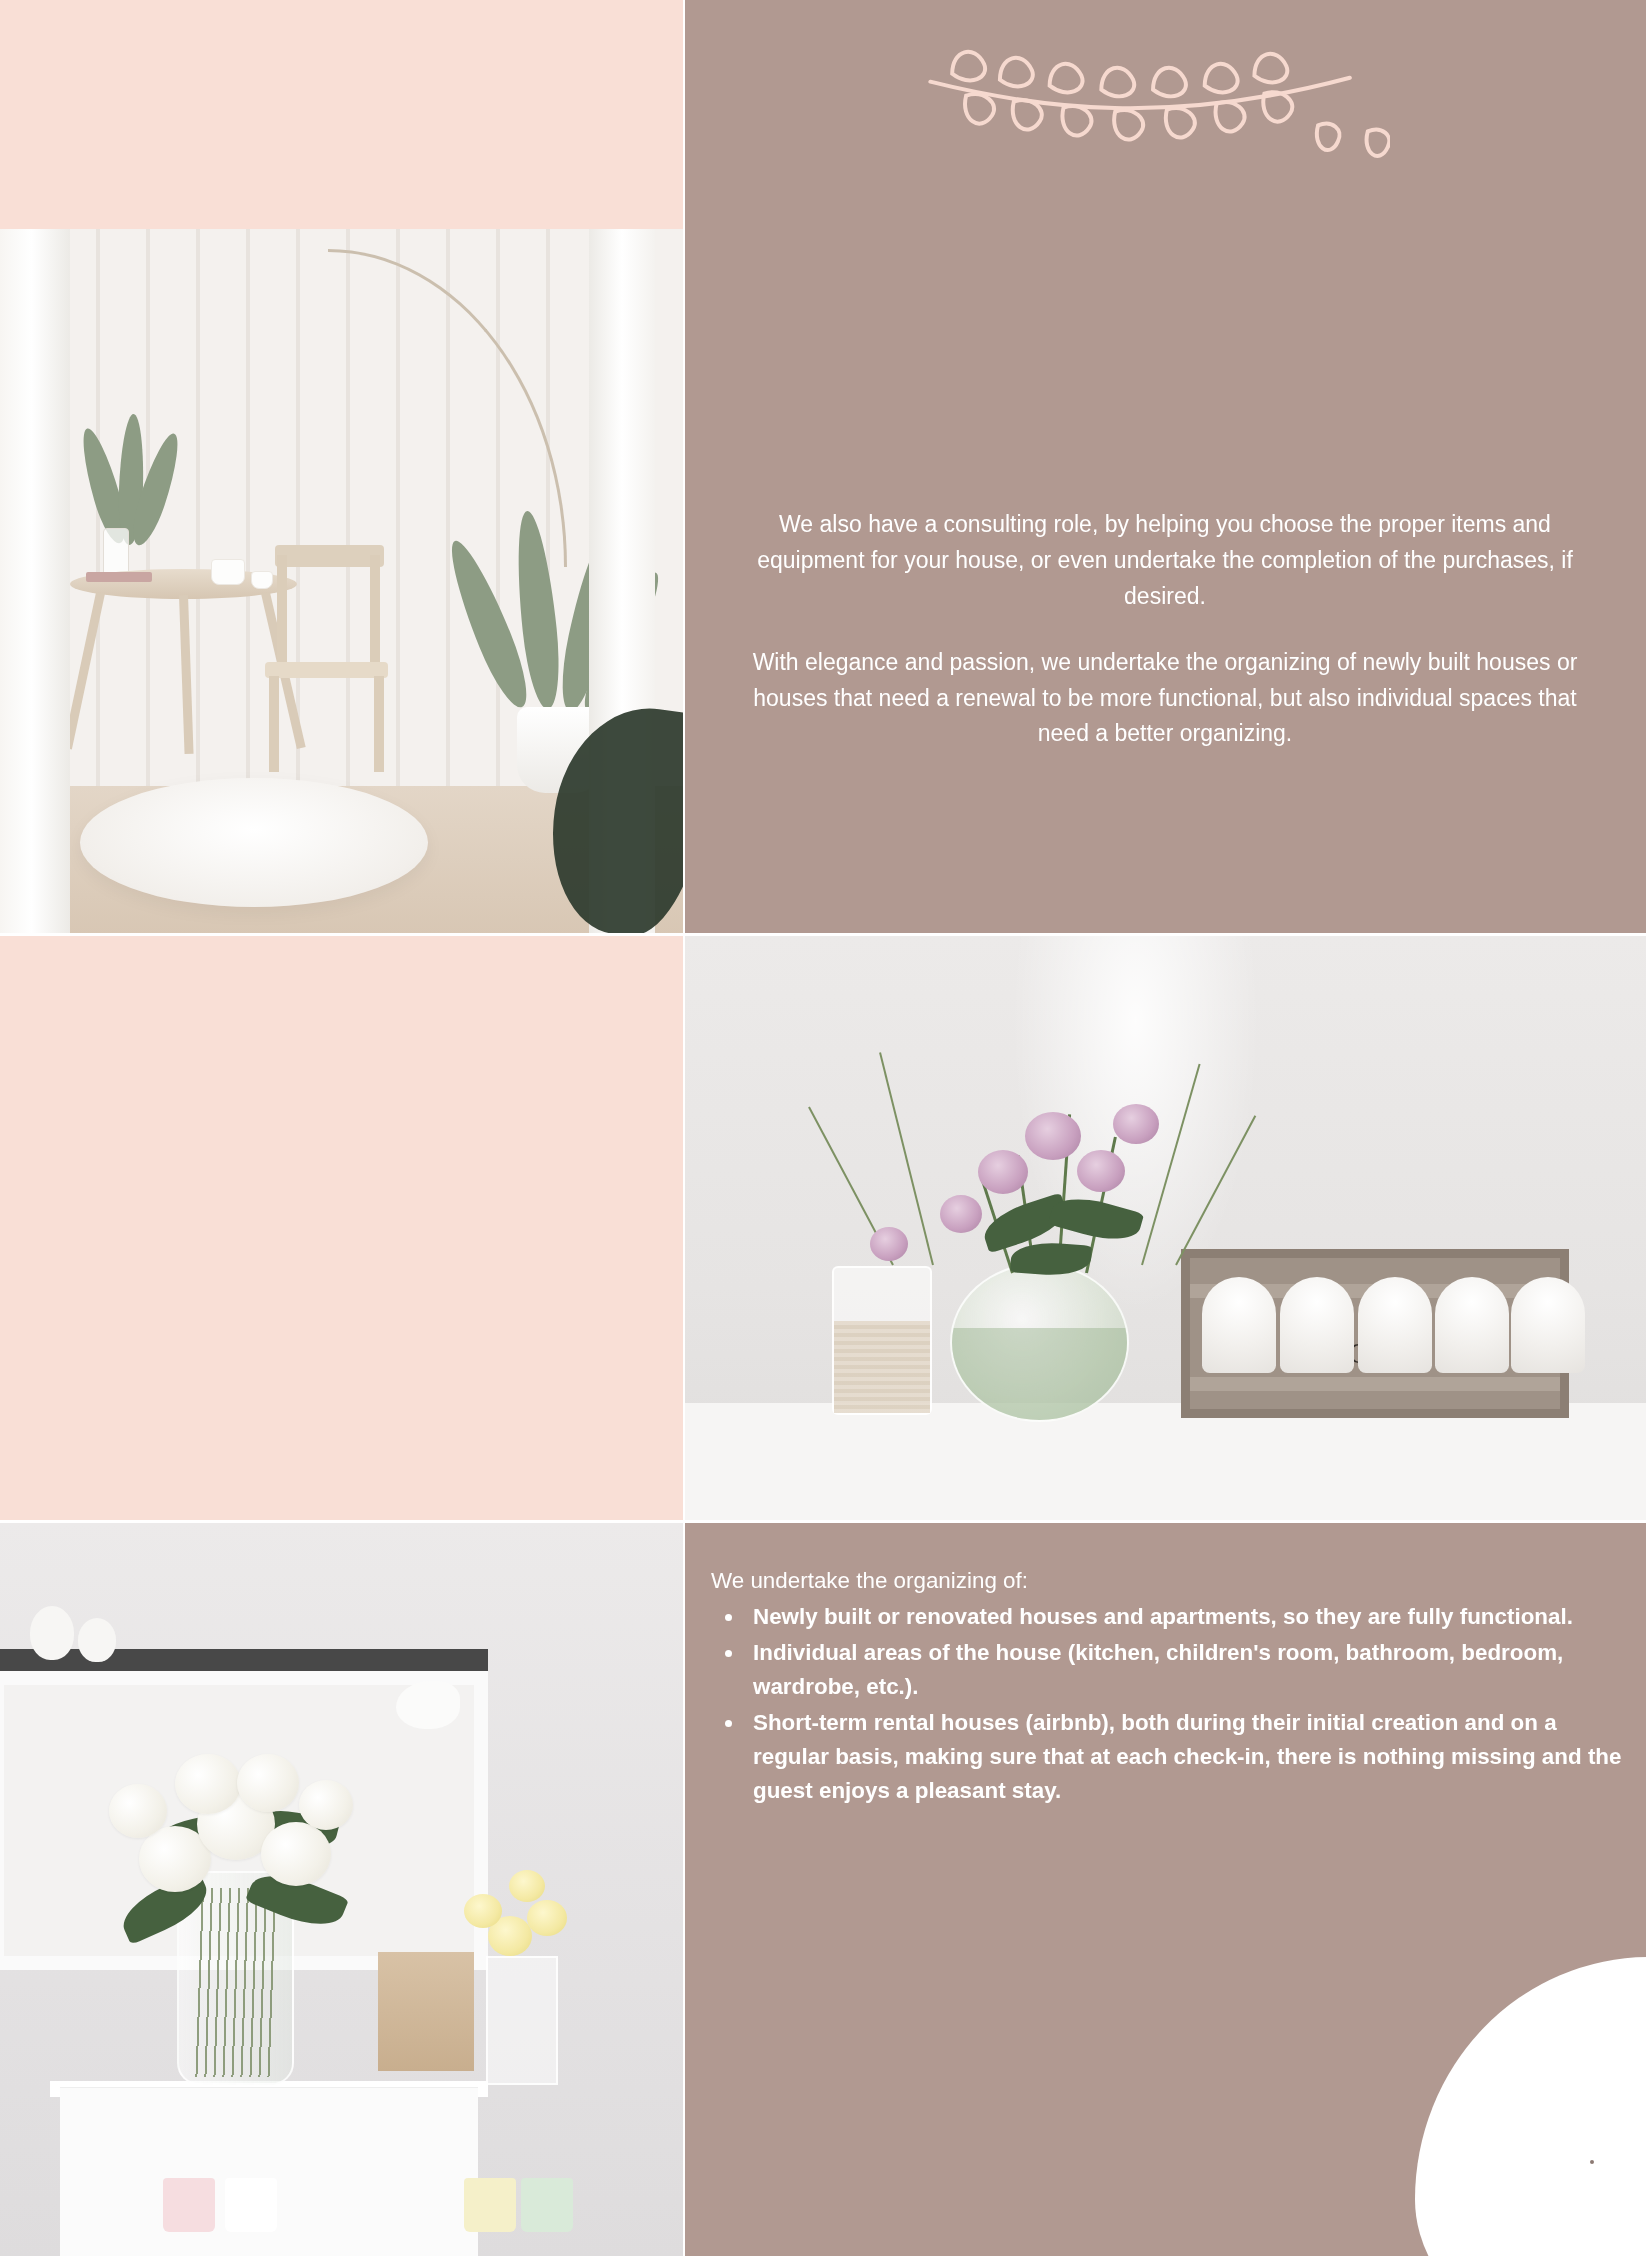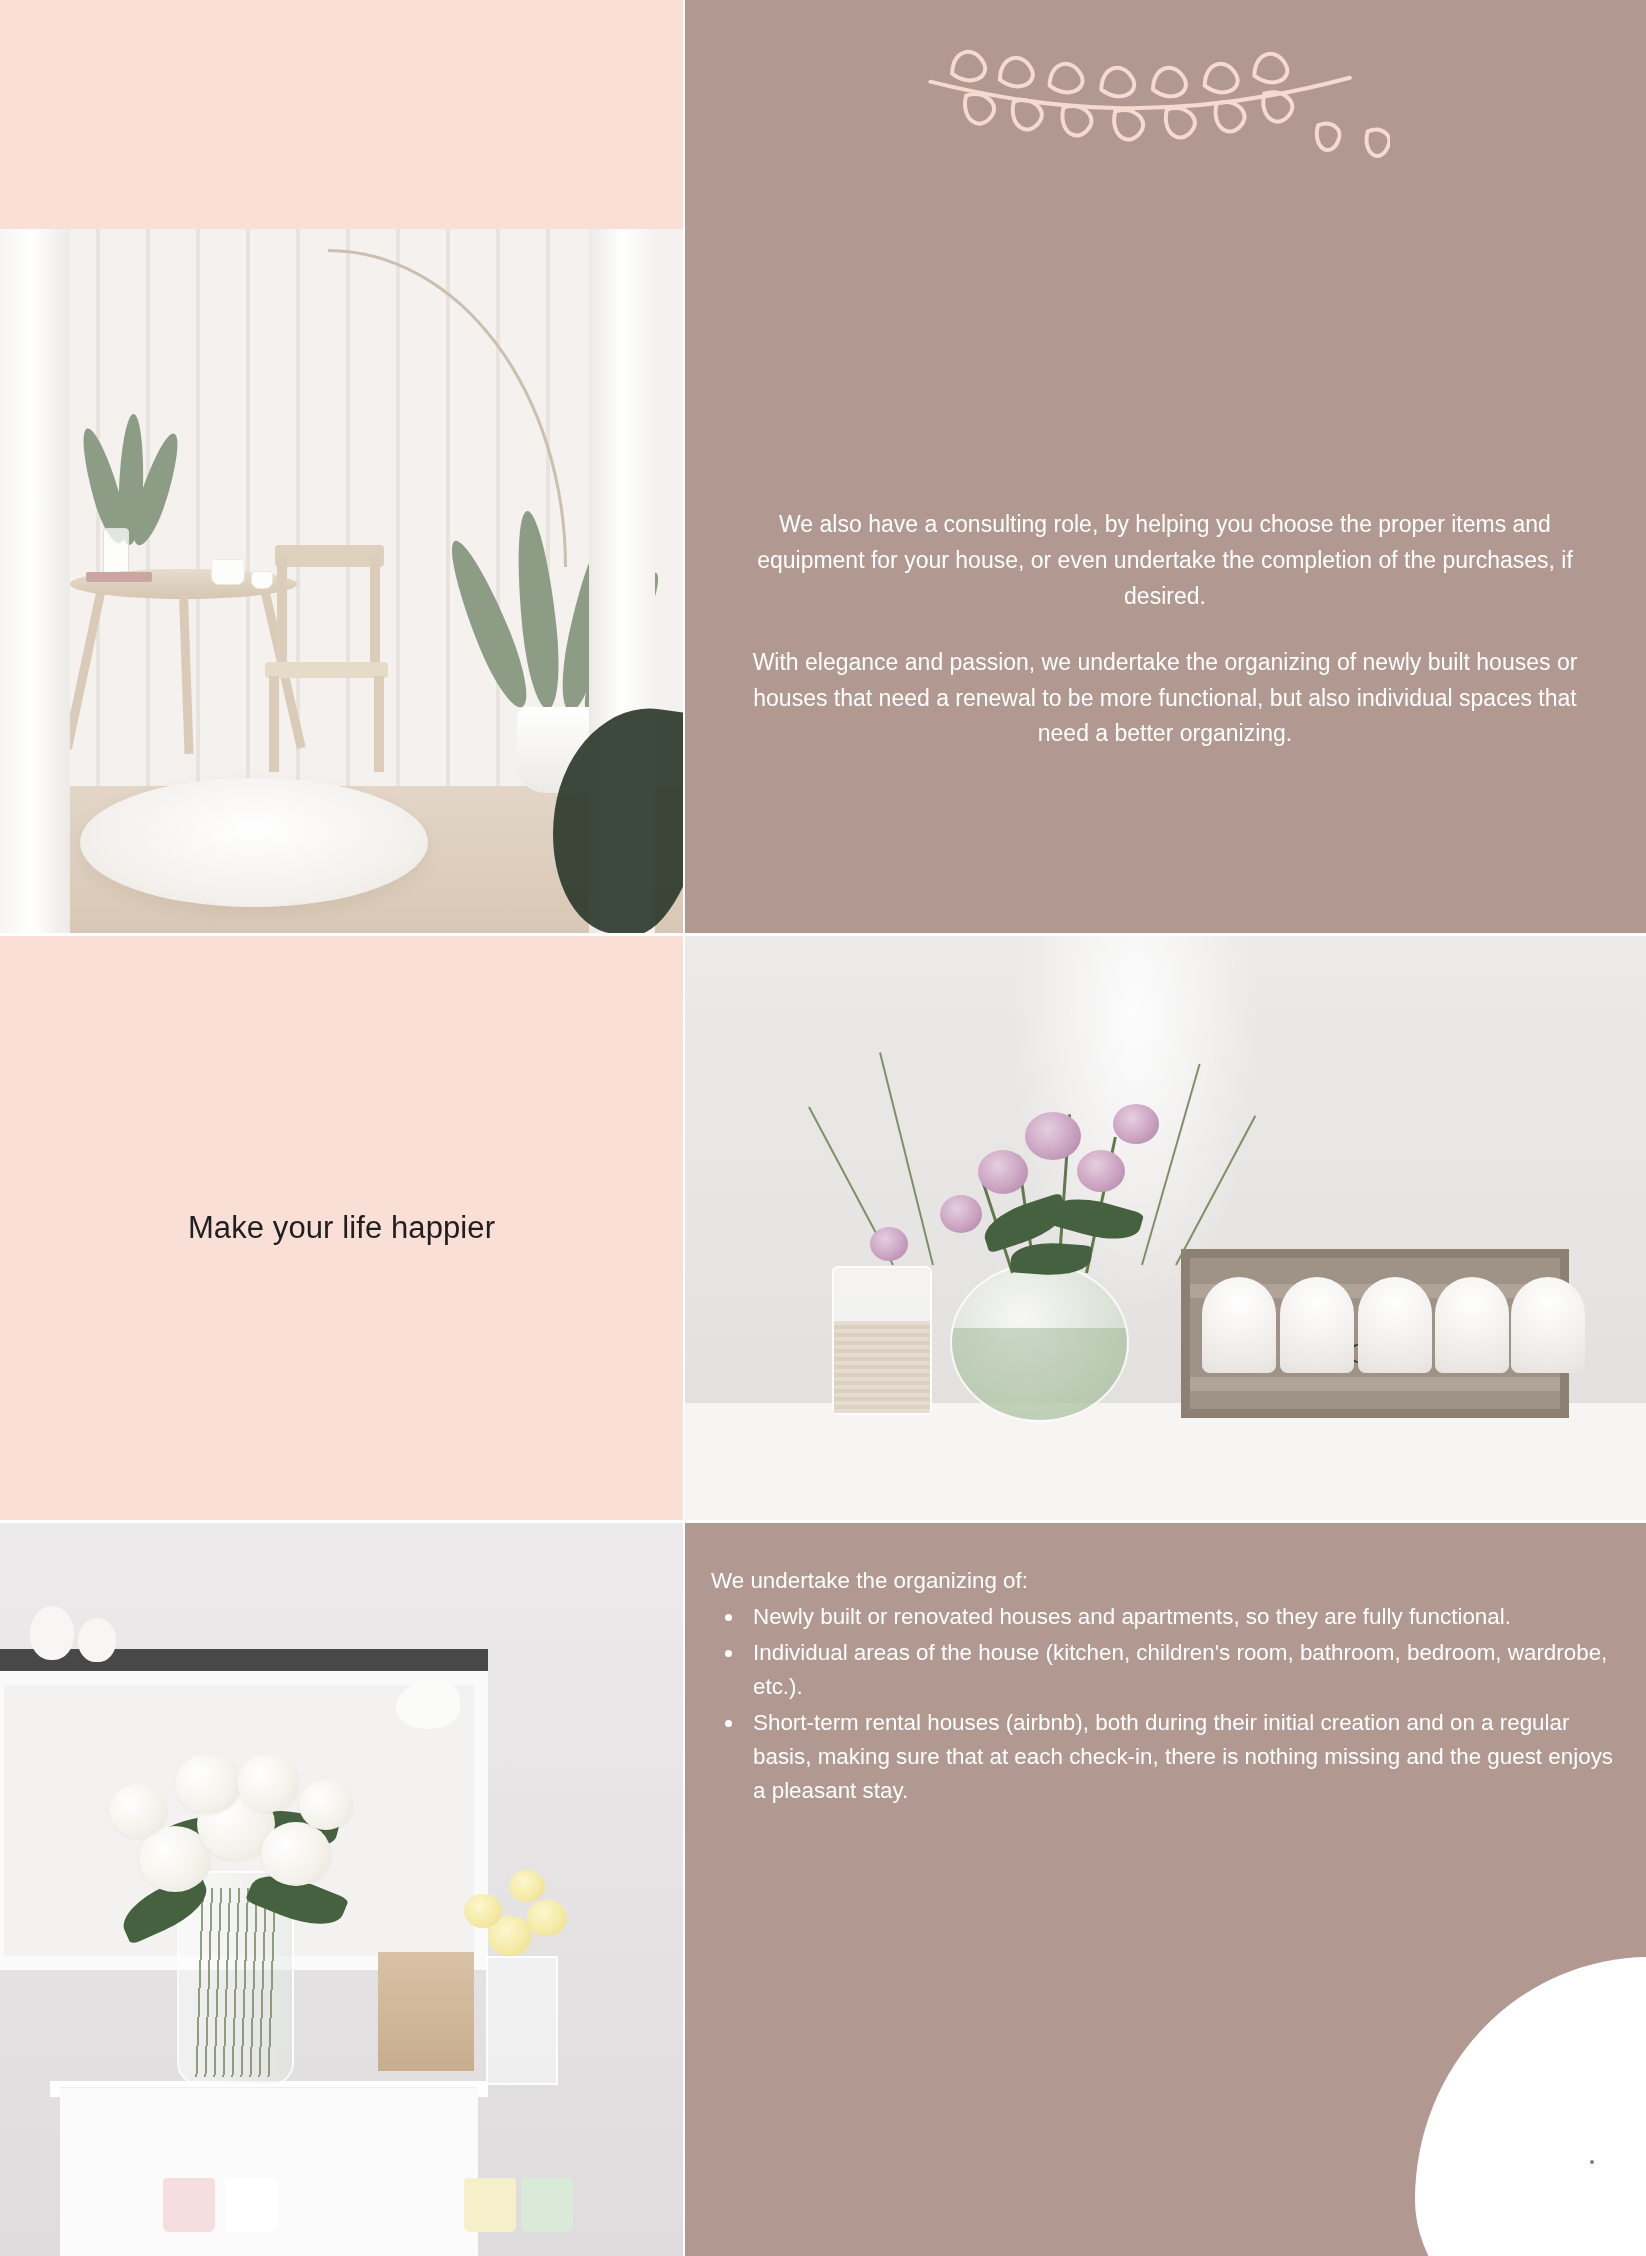--- a/index.html
+++ b/index.html
@@ -334,21 +334,21 @@
   .bullet-wrap {
     position: absolute;
     left: 28px; top: 42px;
     width: 915px;
     color: #ffffff;
     font-size: 22.4px;
     line-height: 1.52;
   }
   .bullet-wrap .lead { margin-bottom: 2px; }
   .bullet-wrap ul { margin: 0 0 0 34px; padding: 0; }
-  .bullet-wrap li { margin: 0 0 2px 0; padding-left: 8px; }
+  .bullet-wrap li { margin: 0 0 2px 0; padding-left: 8px; font-weight: bold; }
   .white-blob {
     position: absolute;
     right: -40px; bottom: -119px;
     width: 468px; height: 418px;
     background: #ffffff;
     border-radius: 50% 50% 46% 54% / 58% 50% 50% 42%;
   }
   .blob-dot {
     position: absolute; right: 249px; bottom: 92px;
     width: 4px; height: 4px; background: #8d7a73; border-radius: 50%;
@@ -398,21 +398,20 @@
     <div class="nook-plant-leaf" style="left:573px; top:328px; width:30px; height:155px; transform:rotate(26deg);"></div>
     <div class="nook-pot"></div>
 
     <div class="nook-curtain-l"></div>
     <div class="nook-curtain-r"></div>
     <div class="nook-darkleaf"></div>
   </div>
 
   <div class="blush-quote">
     <div class="quote-lines">
-      <div>Make your life happier</div>
     </div>
   </div>
 
   <div class="photo-flowers">
     <div class="fl-wall"></div>
     <div class="fl-mantel-body"></div>
     <div class="fl-mantel"></div>
     <div class="fl-pear" style="left:30px; top:84px; width:44px; height:54px;"></div>
     <div class="fl-pear" style="left:78px; top:96px; width:38px; height:44px;"></div>
     <div class="fl-bird"></div>

